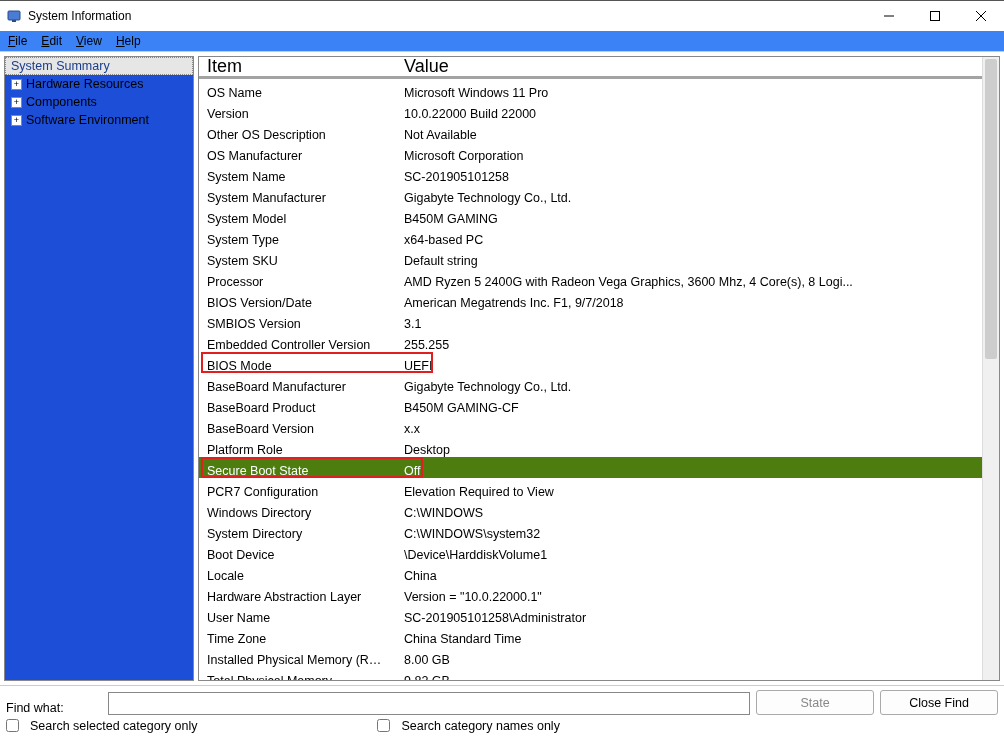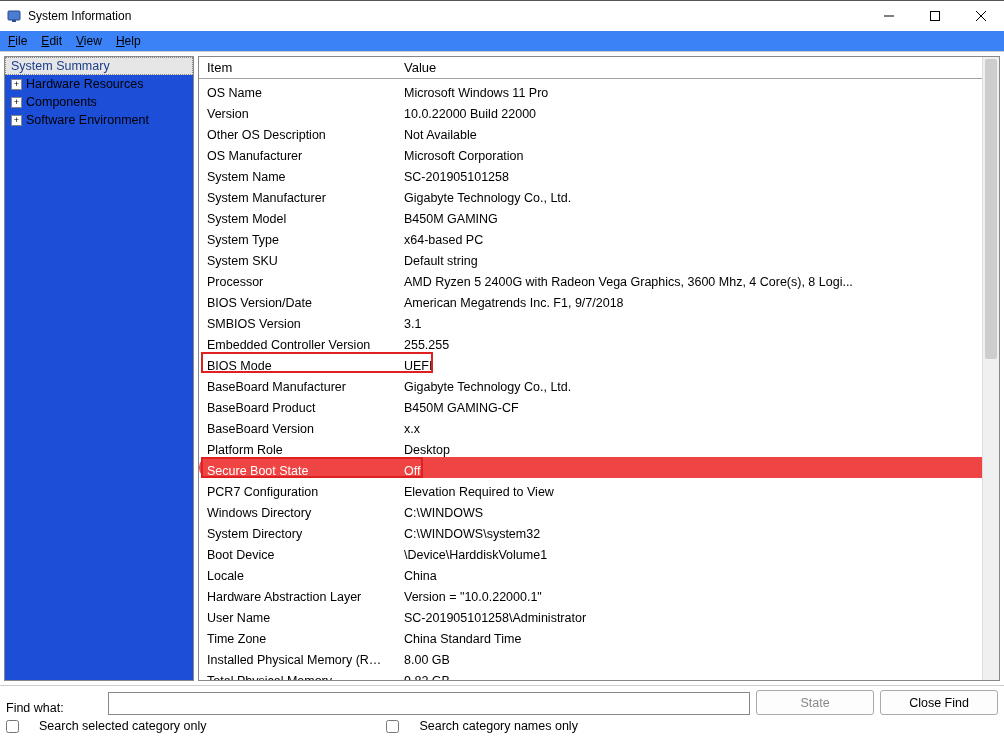--- a/index.html
+++ b/index.html
@@ -12,38 +12,38 @@
 .titlebar .winbtn svg { stroke: #000; fill: none; }
 .menubar { height: 20px; display: flex; align-items: center; padding-left: 8px; gap: 14px; font-size: 12px; background: #3b82f6; }
 .menubar .menuitem { cursor: default; }
 .menubar .menuitem .underline { text-decoration: underline; }
 .content { flex: 1; display: flex; border-top: 1px solid #ccc; min-height: 0; }
 .tree { width: 190px; border: 1px solid #888; margin: 4px 2px 4px 4px; overflow: auto; font-size: 12.5px; background: #1d4ed8; }
 .tree .node { padding: 2px 4px 2px 6px; display: flex; align-items: center; white-space: nowrap; }
 .tree .node.selected { background: #e6e6e6; color: #1a3e8c; border: 1px dotted #888; padding: 1px 3px 1px 5px; }
 .tree .expander { width: 11px; height: 11px; border: 1px solid #888; margin-right: 4px; display: inline-flex; align-items: center; justify-content: center; font-size: 9px; line-height: 1; background: #fff; }
 .listpane { flex: 1; border: 1px solid #888; margin: 4px 4px 4px 2px; position: relative; overflow: hidden; display: flex; flex-direction: column; background: #fff; }
-.listheader { display: flex; font-size: 13px; border-bottom: 1px solid #a3a3a3; height: 22px; align-items: center; }
+.listheader { display: flex; font-size: 18px; border-bottom: 3px solid #a3a3a3; height: 22px; align-items: center; }
 .listheader .col { padding: 2px 8px; }
 .col-item { width: 197px; flex: 0 0 197px; }
 .col-value { flex: 0 0 465px; }
 .listbody { flex: 1; overflow: hidden; font-size: 12.5px; position: relative; }
 .row { display: flex; height: 21px; align-items: flex-end; white-space: nowrap; }
 .row .cell { padding: 0 8px; overflow: hidden; text-overflow: ellipsis; }
-.row.selected { background: #ef4444; color: #fff; border-radius: 10px; }
+.row.selected { background: #4d7c0f; color: #fff; }
 .hl-item { position: absolute; border: 2px solid #e02020; pointer-events: none; }
 .scrollbar { position: absolute; right: 0; top: 0; bottom: 0; width: 17px; background: #f0f0f0; border-left: 1px solid #ddd; }
 .scrollbar .thumb { position: absolute; left: 2px; right: 2px; top: 2px; height: 300px; background: #cdcdcd; border-radius: 2px; }
 .findbar { border-top: 1px solid #ccc; padding: 4px 6px 2px 6px; display: flex; align-items: flex-end; gap: 6px; font-size: 12.5px; background: #fff; }
 .findbar .label { width: 96px; }
 .findbar input[type="text"] { flex: 1; height: 23px; border: 1px solid #888; padding: 0 4px; font-size: 12.5px; }
 .findbar button { width: 118px; height: 25px; font-size: 12.5px; background: #fdfdfd; border: 1px solid #aaa; border-radius: 3px; }
 .findbar button:disabled { color: #888; }
 .findopts { padding: 2px 6px 6px 6px; display: flex; gap: 180px; font-size: 12.5px; }
-.findopts label { display: flex; align-items: flex-end; gap: 20px; }
+.findopts label { display: flex; align-items: flex-start; gap: 11px; }
 .findopts input[type="checkbox"] { width: 13px; height: 13px; }
 </style>
 </head>
 <body>
 
 <div class="titlebar">
   <span class="appicon">
     <svg width="16" height="16" viewBox="0 0 16 16">
         <rect x="2" y="3" width="12" height="9" rx="1" fill="#4a7cd4" stroke="#2a4a8a"></rect>
         <rect x="6" y="12" width="4" height="2" fill="#2a4a8a"></rect>

